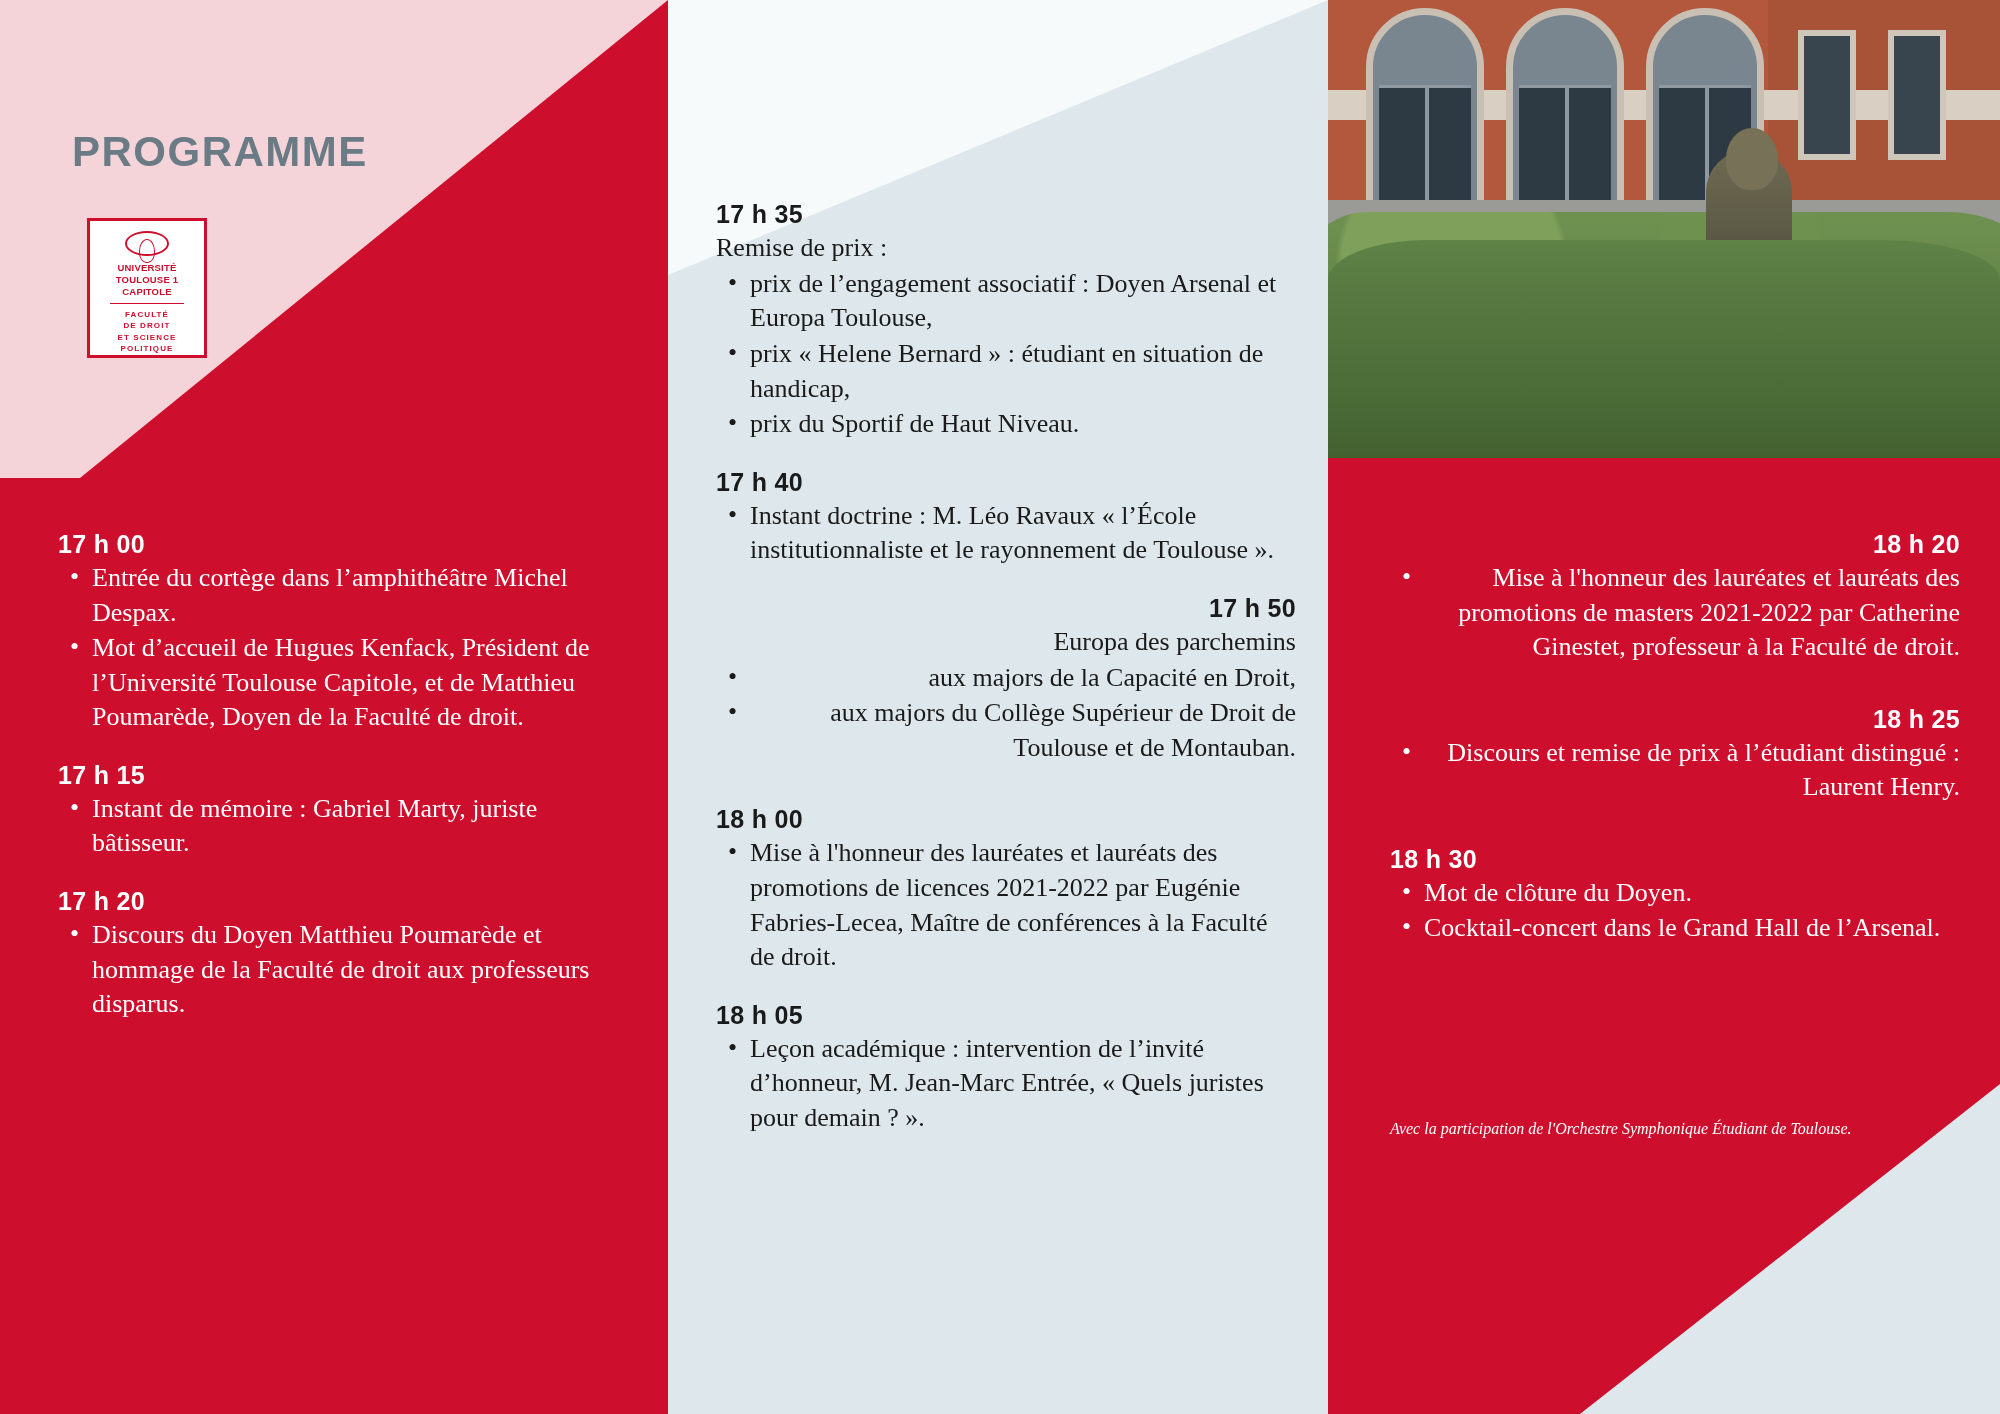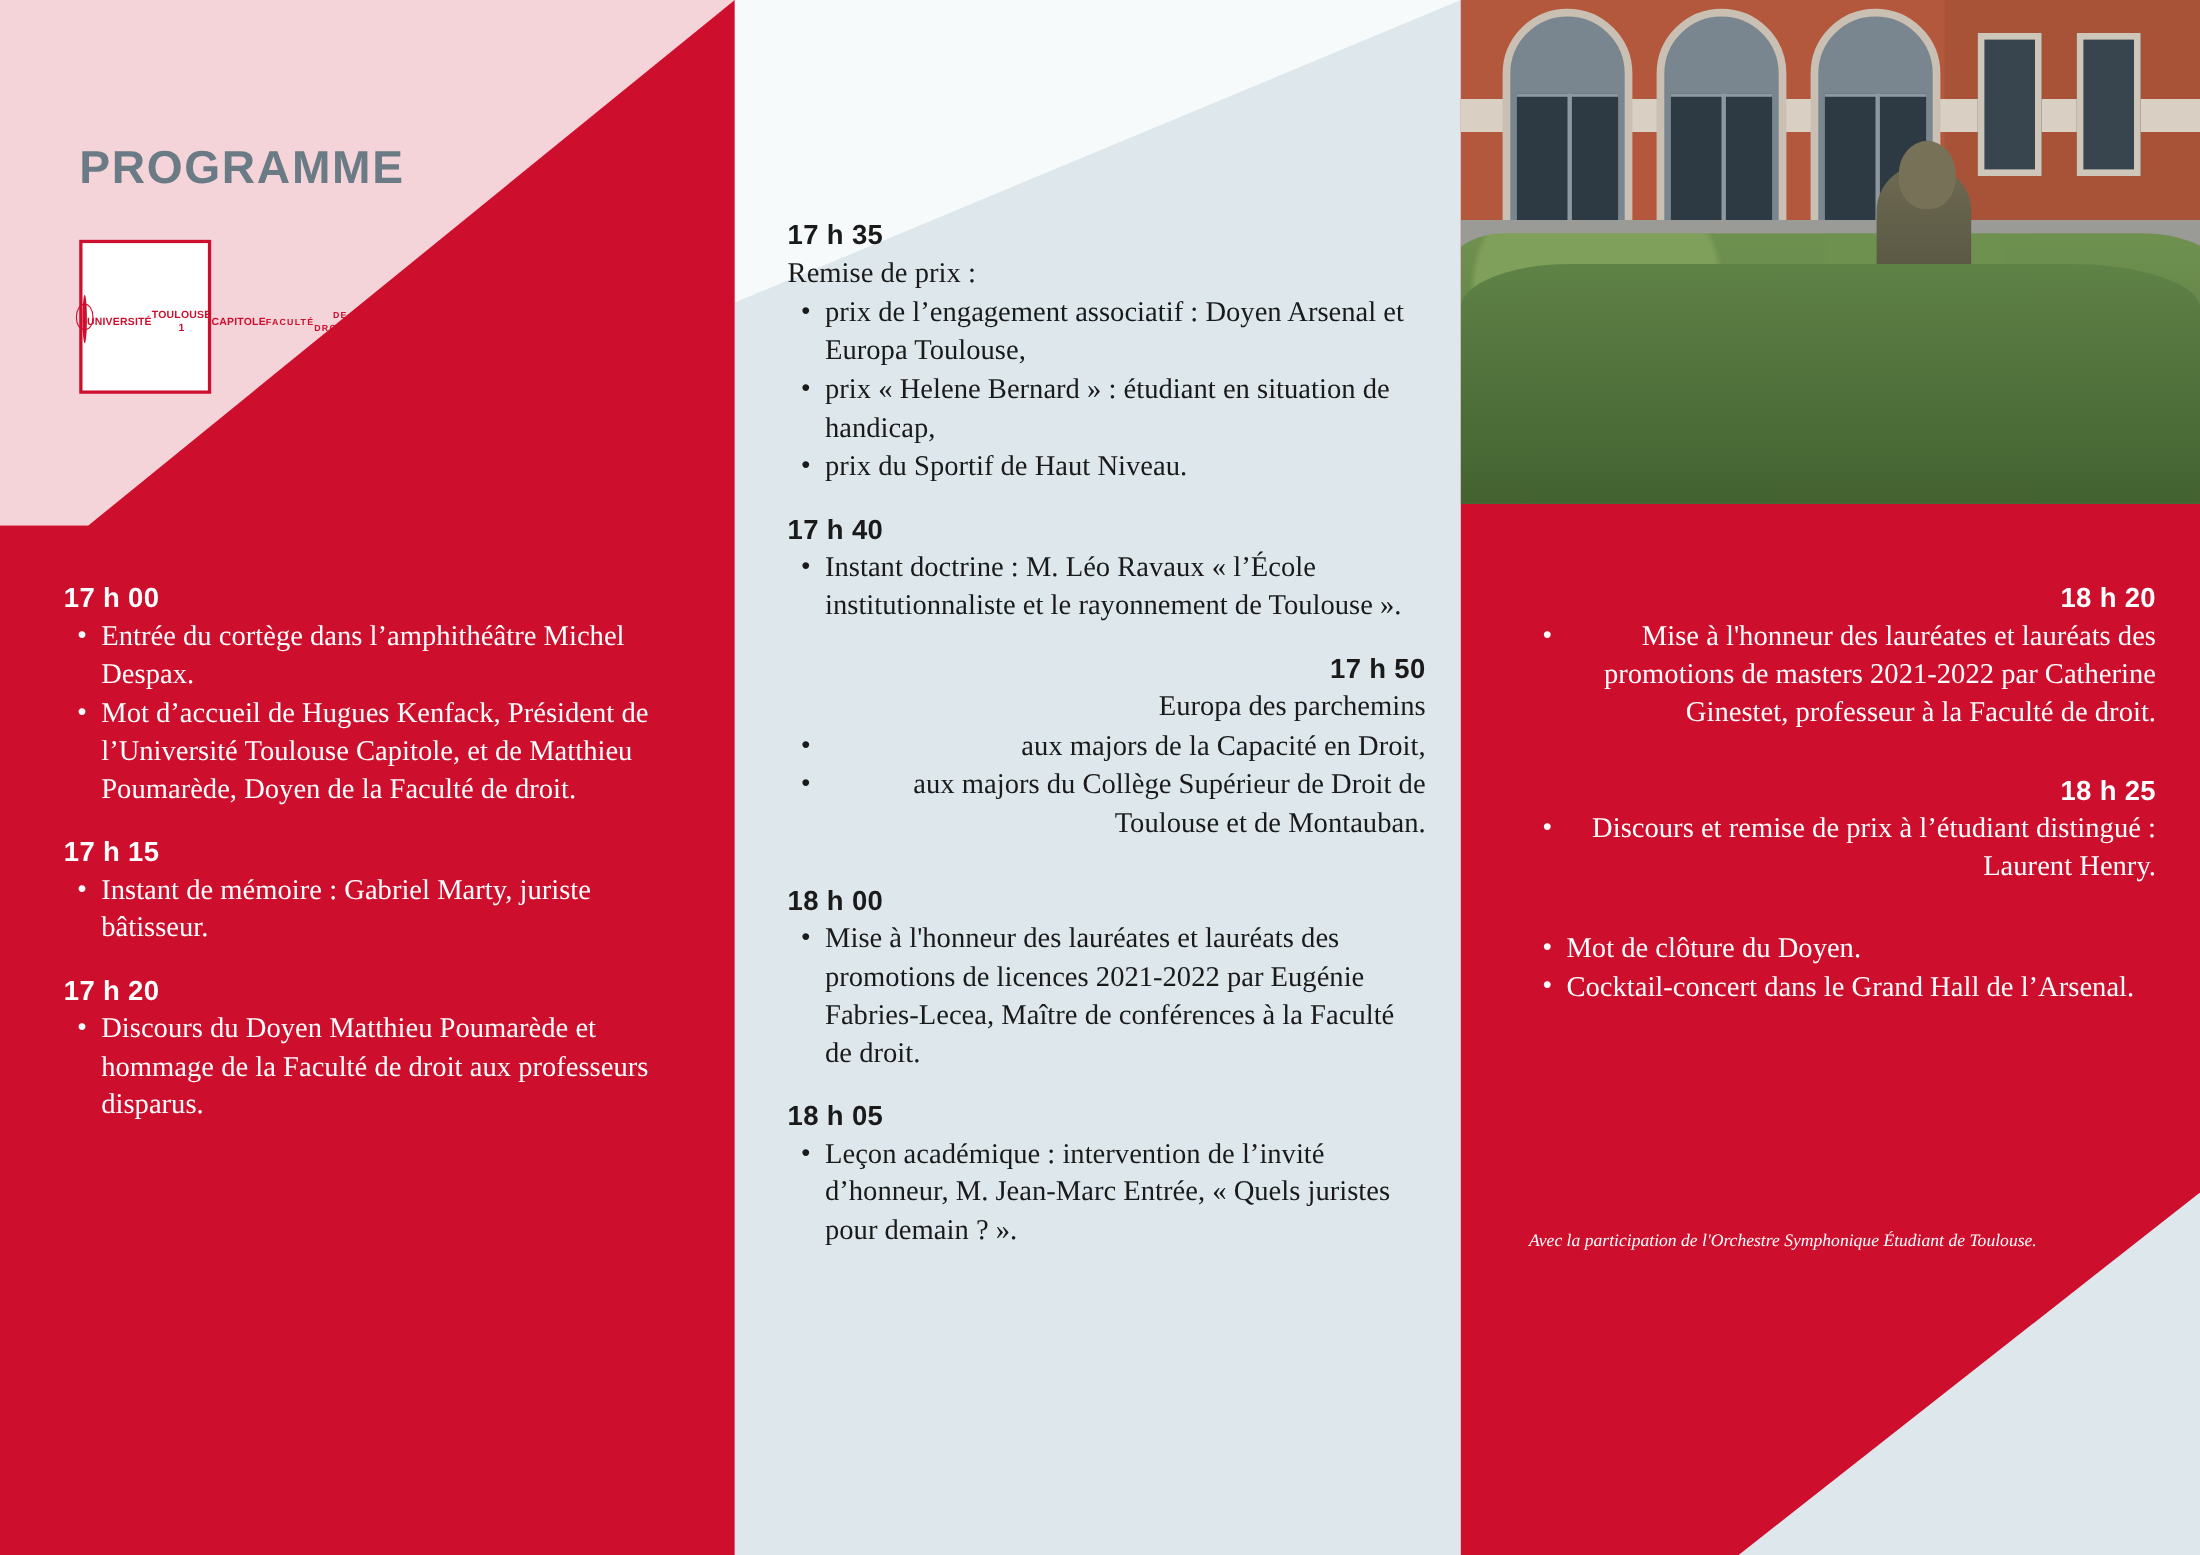--- a/index.html
+++ b/index.html
@@ -40,27 +40,27 @@
     position: absolute;
     left: 72px; top: 128px;
     font-family: "Liberation Sans", sans-serif;
     font-weight: bold;
     font-size: 42px;
     letter-spacing: 1.5px;
     color: #6b7b85;
   }
   .logo {
     position: absolute;
-    left: 72px; top: 218px;
+    left: 87px; top: 218px;
     width: 120px; height: 140px;
     border: 3px solid #ce0e2d;
     background: #ffffff;
     box-sizing: border-box;
     display: flex;
-    flex-direction: row;
+    flex-direction: column;
     align-items: center;
     padding-top: 10px;
   }
   .logo-seal {
     width: 40px; height: 40px;
     border: 2px solid #ce0e2d;
     border-radius: 50%;
     position: relative;
     margin-bottom: 6px;
   }
@@ -437,20 +437,21 @@
       </div>
 
       <div class="block wide">
         <div class="time">18 h 25</div>
         <ul class="items">
           <li>Discours et remise de prix à l’étudiant distingué : Laurent Henry.</li>
         </ul>
       </div>
 
       <div class="block">
+        <div class="time">18 h 30</div>
         <ul class="items">
           <li>Mot de clôture du Doyen.</li>
           <li>Cocktail-concert dans le Grand Hall de l’Arsenal.</li>
         </ul>
       </div>
     </div>
 
     <div class="credit">Avec la participation de l'Orchestre Symphonique Étudiant de Toulouse.</div>
 
     <div class="br-wedge"></div>

